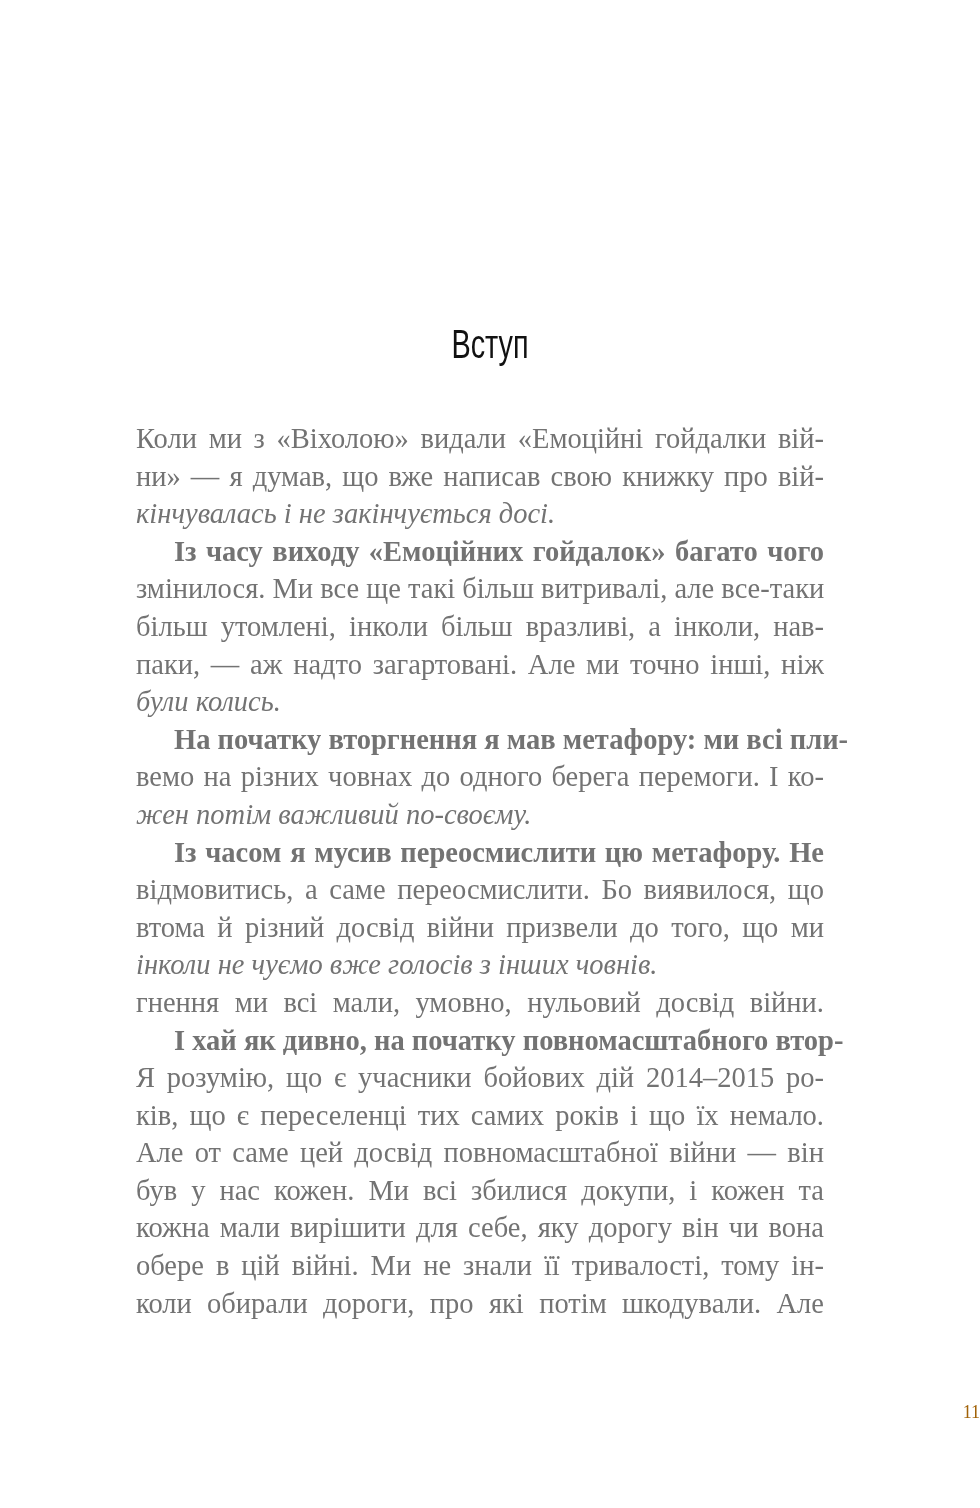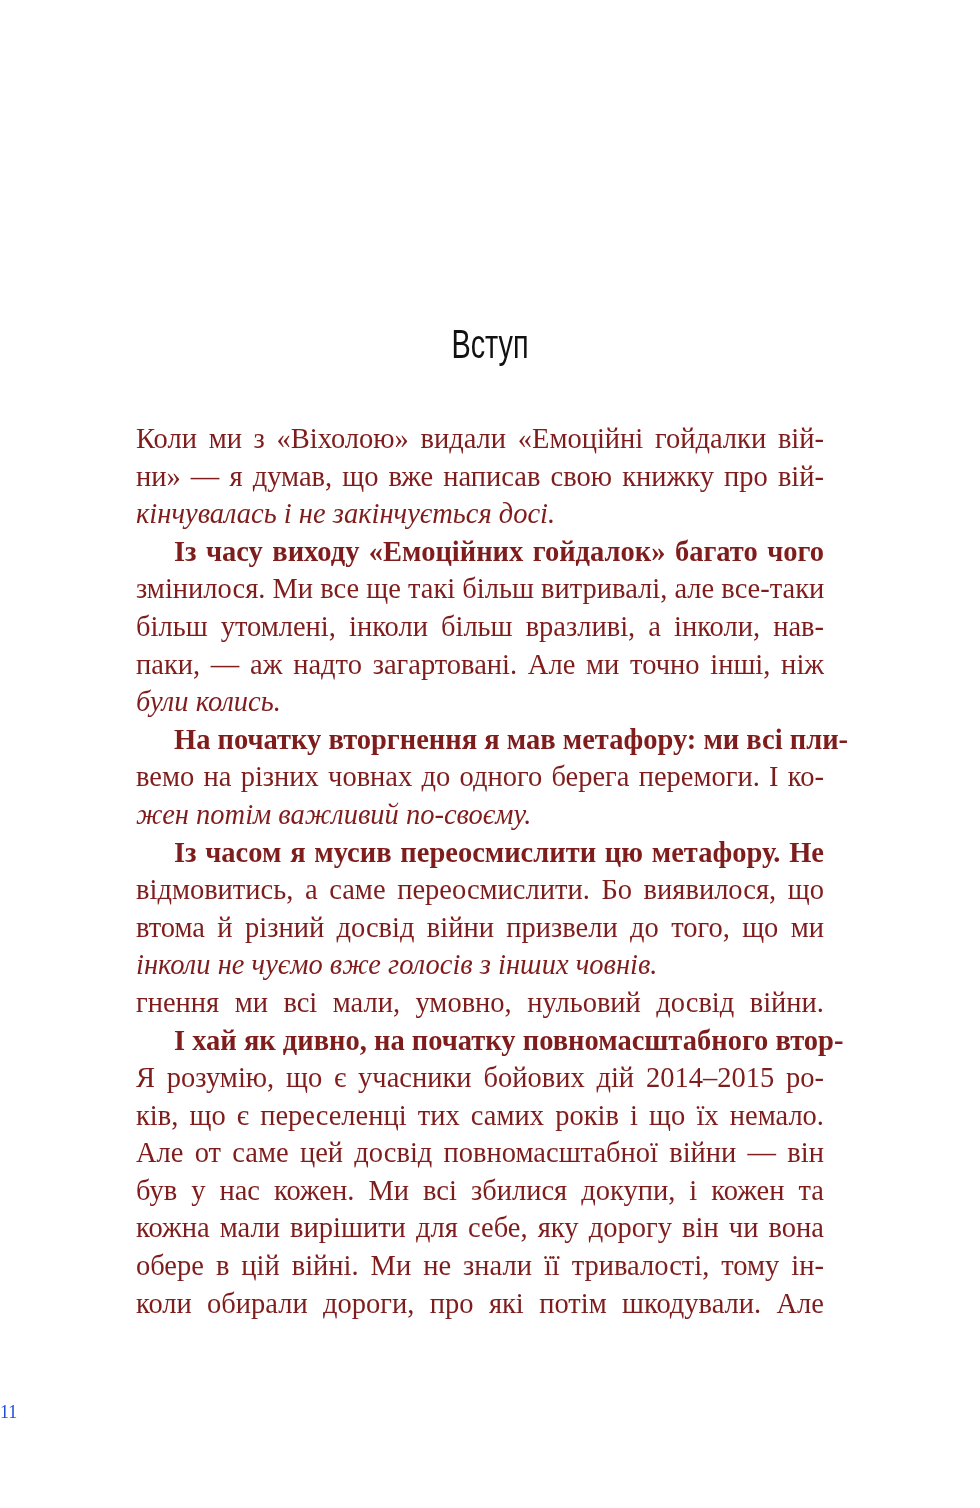--- a/index.html
+++ b/index.html
@@ -12,29 +12,29 @@
       position: absolute; left: 0; width: 980px; top: 322px;
       text-align: center;
       font-family: "Liberation Sans", sans-serif;
       font-size: 40px; font-weight: normal;
       transform: scaleX(0.72); transform-origin: 490px 0;
       letter-spacing: 0px; color: #111;
     }
     .body-text {
       position: absolute; left: 136px; top: 420px; width: 688px;
       font-family: "Liberation Serif", serif;
-      font-size: 28.5px; line-height: 37.6px; color: #7f1d1d;
+      font-size: 28.5px; line-height: 37.6px; color: #737373;
     }
     .line { display: block; white-space: nowrap; text-align: justify; text-align-last: justify; height: 37.6px; }
     .line.last { text-align-last: left; font-style: italic; }
     .line.indent { padding-left: 38px; font-weight: bold; }
     .page-number {
       position: absolute; left: 0; width: 980px; top: 1402px;
-      text-align: left; font-family: "Liberation Serif", serif;
-      font-size: 18px; color: #1d4ed8;
+      text-align: right; font-family: "Liberation Serif", serif;
+      font-size: 18px; color: #a16207;
     }
   </style>
 </head>
 <body>
 
 <div class="page">
   <div class="title">Вступ</div>
 
   <div class="body-text">
 

